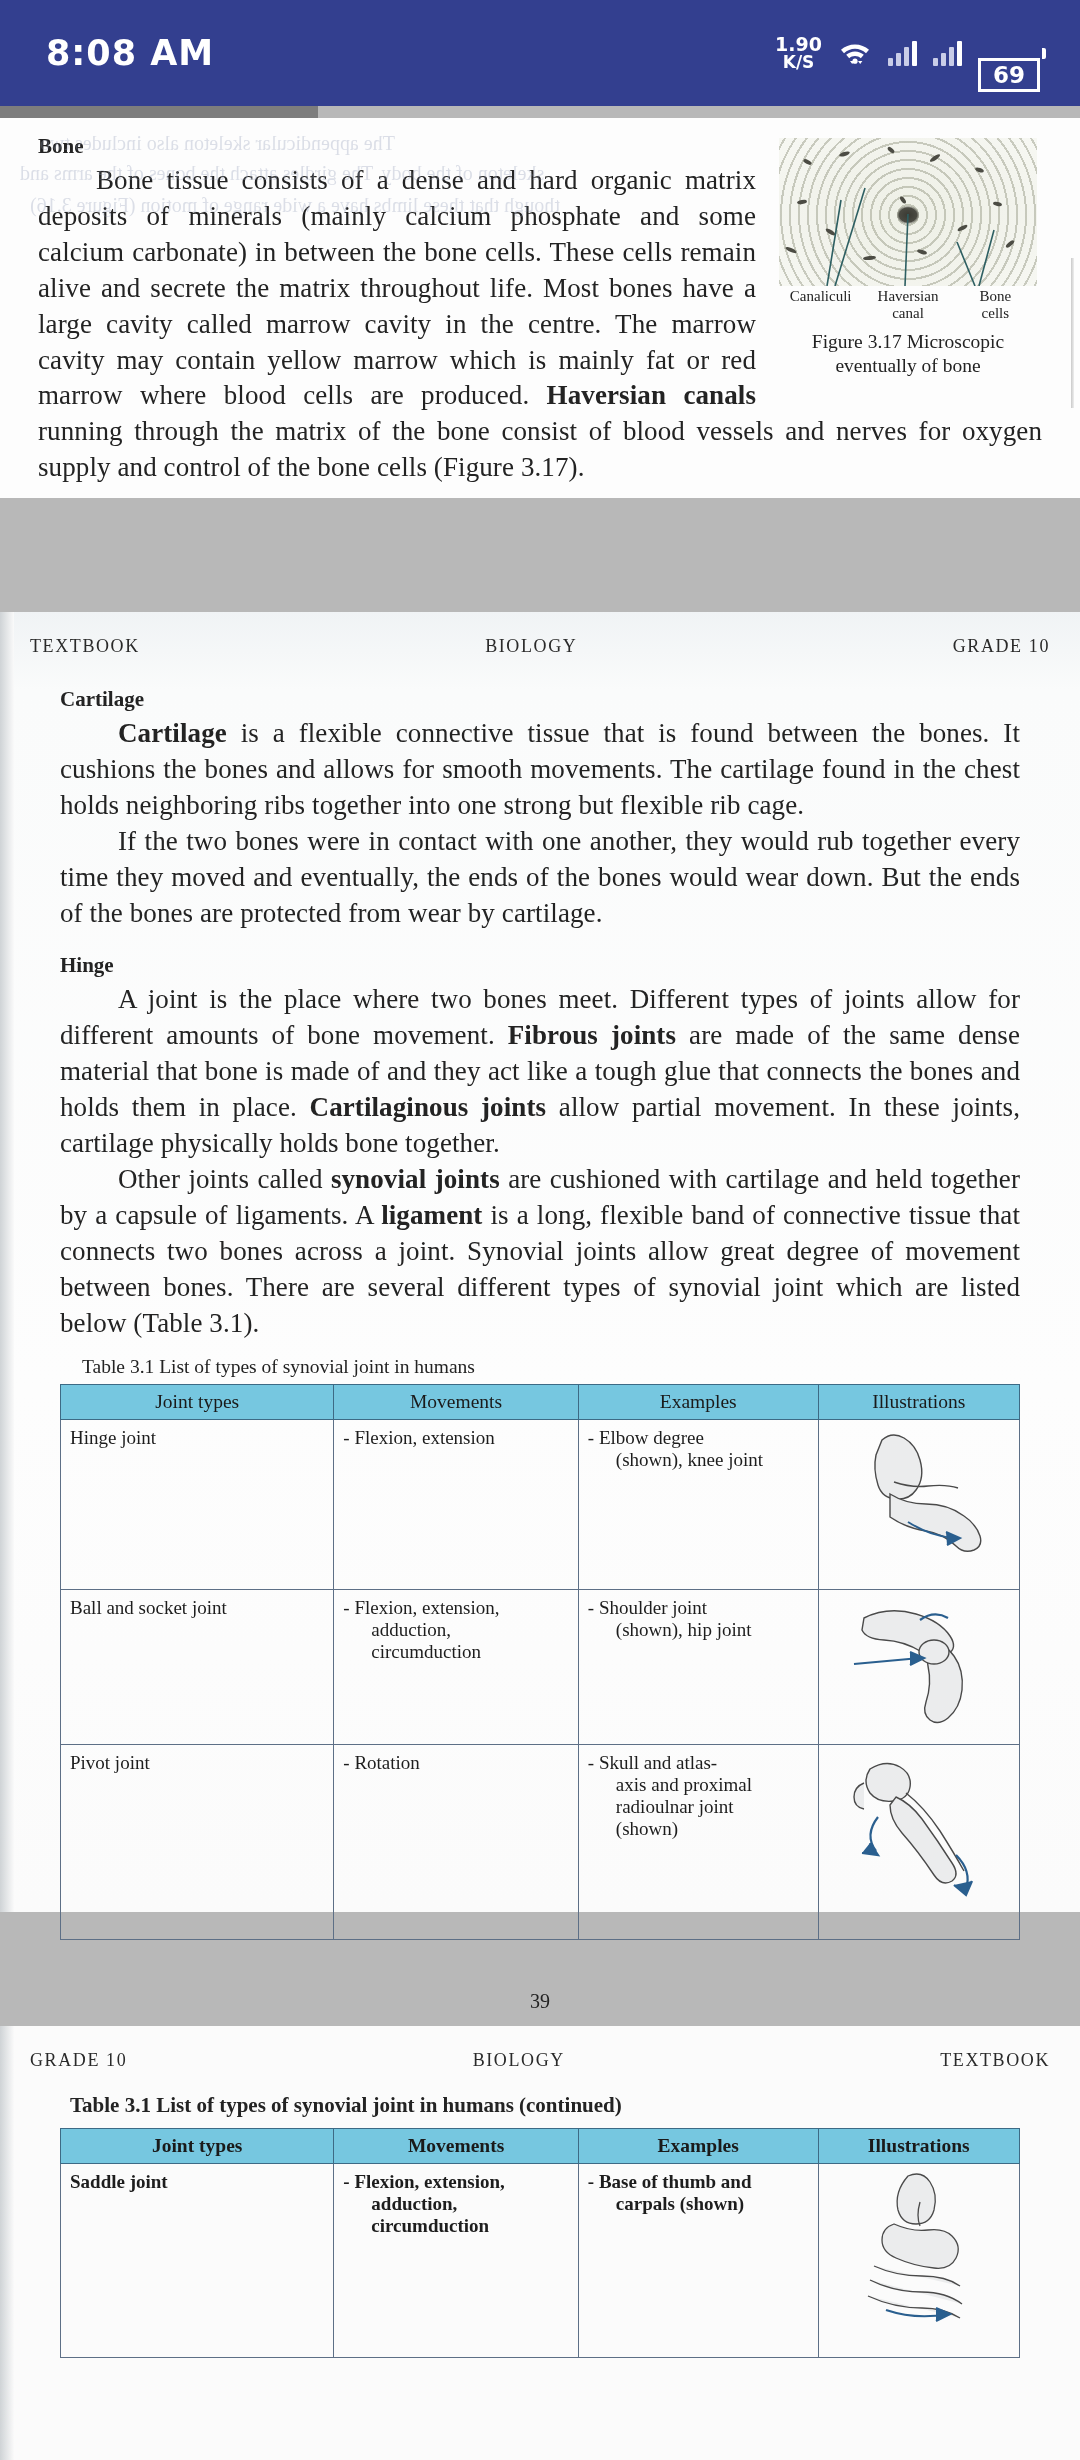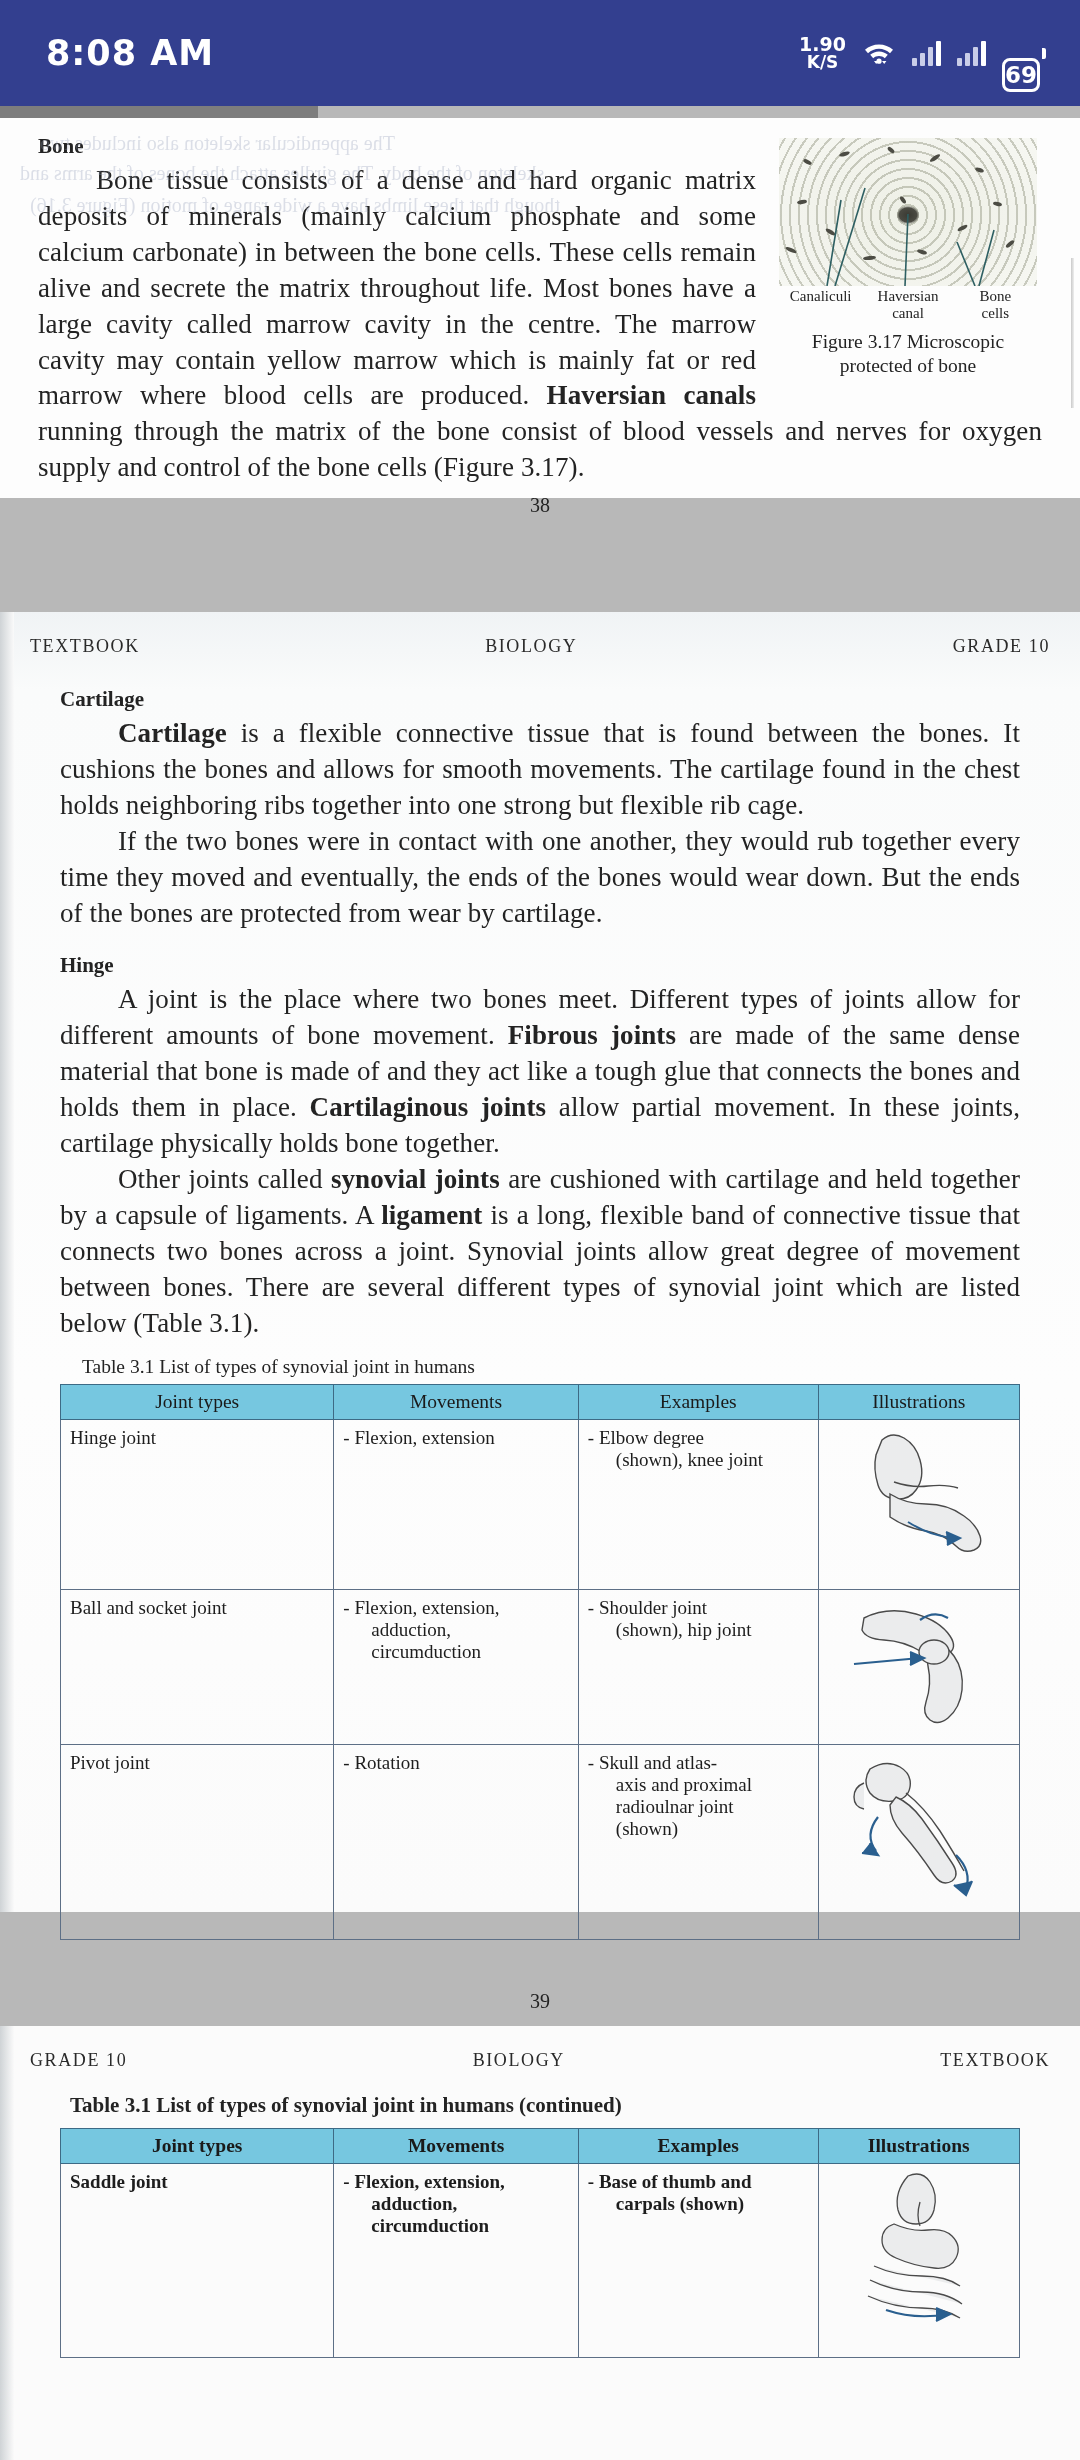--- a/index.html
+++ b/index.html
@@ -23,21 +23,21 @@
   .sb-right{ display:flex; align-items:center; gap:16px; }
   .sb-net{ display:flex; flex-direction:column; align-items:center; line-height:1.0; font-size:19px; font-weight:bold;}
   .sb-net .n2{ font-size:17px; }
   .sb-bars{ display:flex; align-items:flex-end; gap:3px; height:26px; }
   .sb-bars i{ display:block; width:5px; background:#c9cde8; border-radius:1px; }
   .sb-bars i:nth-child(1){height:8px;}
   .sb-bars i:nth-child(2){height:13px;}
   .sb-bars i:nth-child(3){height:19px;}
   .sb-bars i:nth-child(4){height:25px; background:#fff;}
   .sb-batt{
-    border:3px solid #fff; border-radius:8px; padding:1px 0;
+    border:3px solid #fff; border-radius:0; padding:1px 12px;
     font-size:23px; font-weight:bold; line-height:1.15;margin-top:44px;
   }
   .sb-battwrap{ display:flex; align-items:center; }
   .sb-batt-tip{ width:4px; height:11px; background:#fff; border-radius:0 2px 2px 0; margin-left:2px;}
 
   
   .greybar{
     position:absolute; top:106px; left:0; width:318px; height:12px;
     background:#7d7d7d;
   }
@@ -225,27 +225,26 @@
               <span>Haversian</span><br>
               <span>canal</span>
             </span>
             <span>
               <span>Bone</span><br>
               <span>cells</span>
             </span>
           </div>
           <div class="fig-cap">
             <span>Figure 3.17 Microscopic</span><br>
-            <span>protected of bone</span>
+            <span>eventually of bone</span>
           </div>
         </div>
 
         <div class="sec-head">Bone</div>
         <p class="just indent"><span>Bone tissue consists of a dense and hard organic matrix deposits of minerals (mainly calcium phosphate and some calcium carbonate) in between the bone cells. These cells remain alive and secrete the matrix throughout life. Most bones have a large cavity called marrow cavity in the centre. The marrow cavity may contain yellow marrow which is mainly fat or red marrow where blood cells are produced. </span><span class="b">Haversian canals</span><span> running through the matrix of the bone consist of blood vessels and nerves for oxygen supply and control of the bone cells (Figure 3.17).</span></p>
-        <div class="pageno">38</div>
       </div>
     </div>
   </div>
 
   <div class="page" id="page39">
     <div class="page-inner">
       <div class="bindery"></div>
       <div class="runhead">
         <span>TEXTBOOK</span>
         <span class="mid">BIOLOGY</span>

